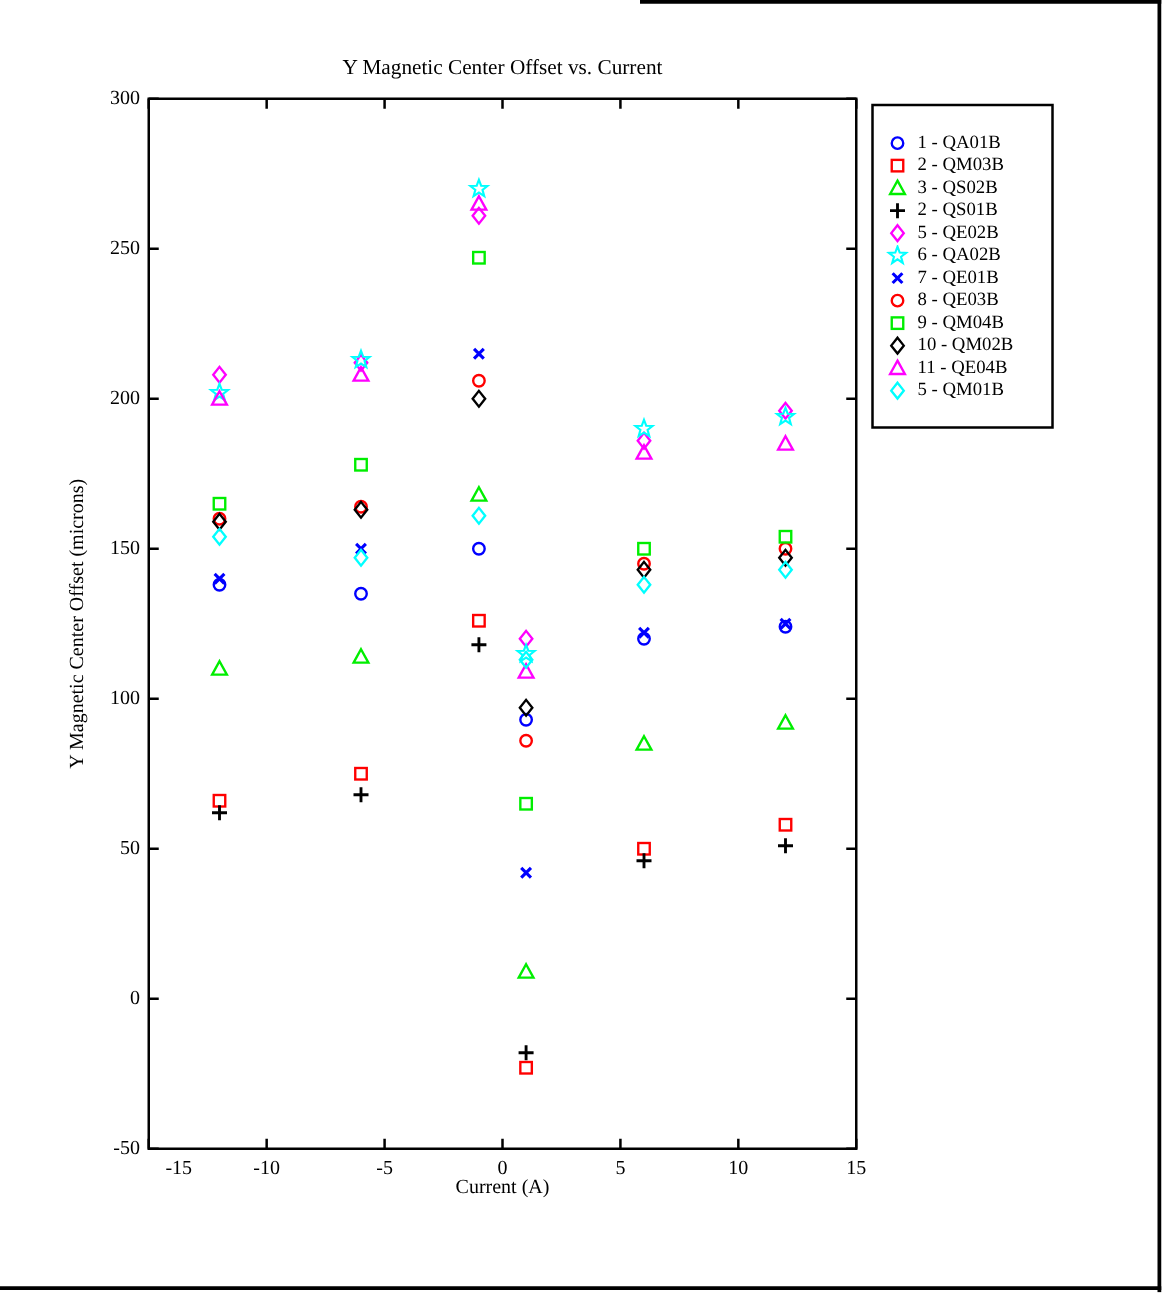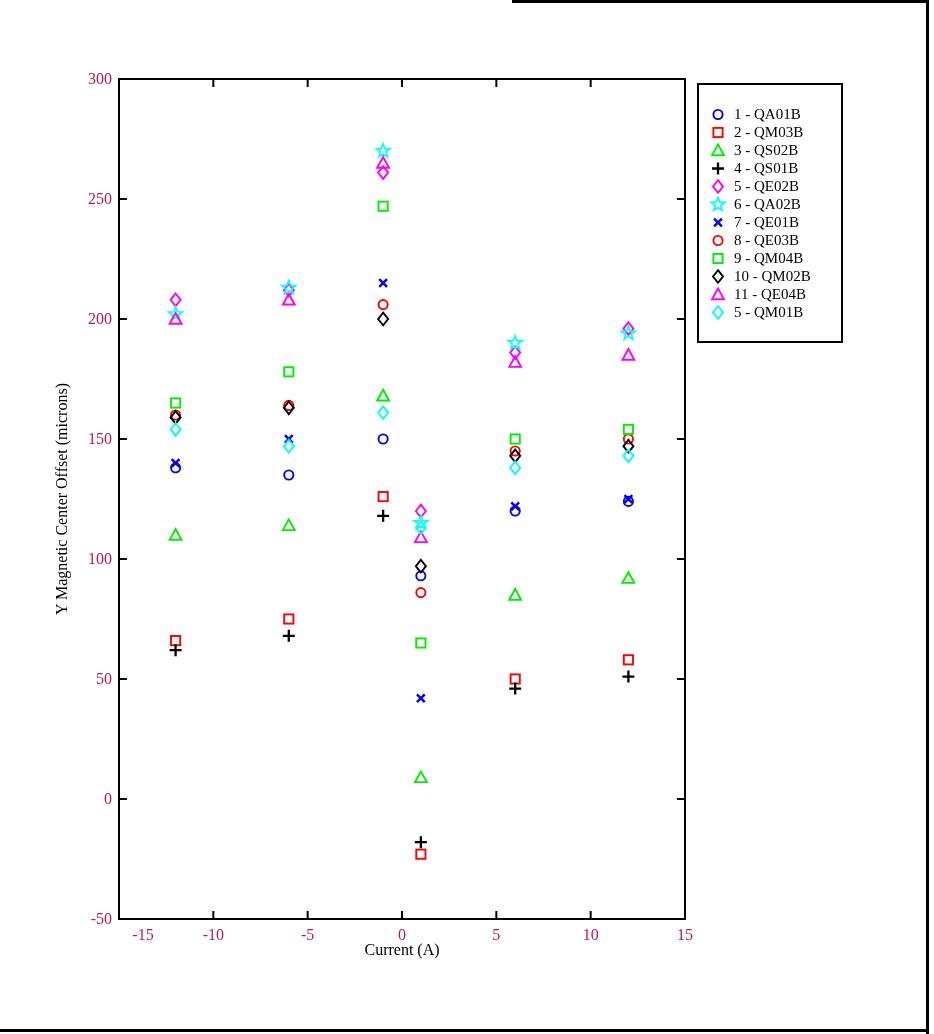--- a/index.html
+++ b/index.html
@@ -1,37 +1,38 @@
 <!DOCTYPE html>
 <html><head>
 <meta charset="utf-8">
 <style>
   html,body{margin:0;padding:0;background:#fff;}
   #figure{position:relative;width:934px;height:1034px;background:#ffffff;overflow:hidden;
           font-family:"Liberation Serif","DejaVu Serif",serif;color:#000;}
   #plot-svg{position:absolute;left:0;top:0;}
-  .ticklabel{position:absolute;font-size:16px;color:#be185d;white-space:nowrap;}
+  .ticklabel{position:absolute;font-size:16px;color:#000000;white-space:nowrap;}
   .xtick{transform:translateX(-50%);}
   .ytick{transform:translate(-100%,-50%);}
   #chart-title{position:absolute;left:119px;top:44px;width:566px;text-align:center;
                font-size:17px;}
   #x-axis-label{position:absolute;left:119px;top:941px;width:566px;text-align:center;font-size:16px;}
   #y-axis-label{position:absolute;left:62px;top:499px;font-size:16px;white-space:nowrap;
                 transform:translate(-50%,-50%) rotate(-90deg);}
   #legend{position:absolute;left:697px;top:83px;width:146px;height:260px;border:2px solid #000;
           background:#fff;box-sizing:border-box;display:flex;flex-direction:column;
           justify-content:space-around;padding:20px 0;}
   .legend-row{display:flex;align-items:center;gap:6px;padding-left:9px;}
   .legend-row span{font-size:15px;white-space:nowrap;}
   .frame{position:absolute;background:#000;}
 </style>
 </head>
 <body>
 
 <div id="figure">
+  <div id="chart-title">Y Magnetic Center Offset vs. Current</div>
   <svg id="plot-svg" width="934" height="1034">
       <rect x="119" y="79" width="566" height="840" fill="none" stroke="#000" stroke-width="2"></rect>
       <line x1="119" y1="919" x2="119" y2="911" stroke="#000" stroke-width="2"></line>
       <line x1="119" y1="79" x2="119" y2="87" stroke="#000" stroke-width="2"></line>
       <line x1="213.33333333333331" y1="919" x2="213.33333333333331" y2="911" stroke="#000" stroke-width="2"></line>
       <line x1="213.33333333333331" y1="79" x2="213.33333333333331" y2="87" stroke="#000" stroke-width="2"></line>
       <line x1="307.66666666666663" y1="919" x2="307.66666666666663" y2="911" stroke="#000" stroke-width="2"></line>
       <line x1="307.66666666666663" y1="79" x2="307.66666666666663" y2="87" stroke="#000" stroke-width="2"></line>
       <line x1="402" y1="919" x2="402" y2="911" stroke="#000" stroke-width="2"></line>
       <line x1="402" y1="79" x2="402" y2="87" stroke="#000" stroke-width="2"></line>
@@ -324,21 +325,21 @@
           </g>
         </svg>
         <span>3 - QS02B</span>
       </div>
       <div class="legend-row">
         <svg width="20" height="17">
           <g>
             <path d="M4 8.5H16M10 2.5V14.5" fill="none" stroke="#000000" stroke-width="2.3"></path>
           </g>
         </svg>
-        <span>4 - QS01B</span>
+        <span>2 - QS01B</span>
       </div>
       <div class="legend-row">
         <svg width="20" height="17">
           <g>
             <path d="M10 2.2L15 8.5L10 14.8L5 8.5Z" fill="none" stroke="#FF00FF" stroke-width="1.9"></path>
           </g>
         </svg>
         <span>5 - QE02B</span>
       </div>
       <div class="legend-row">

